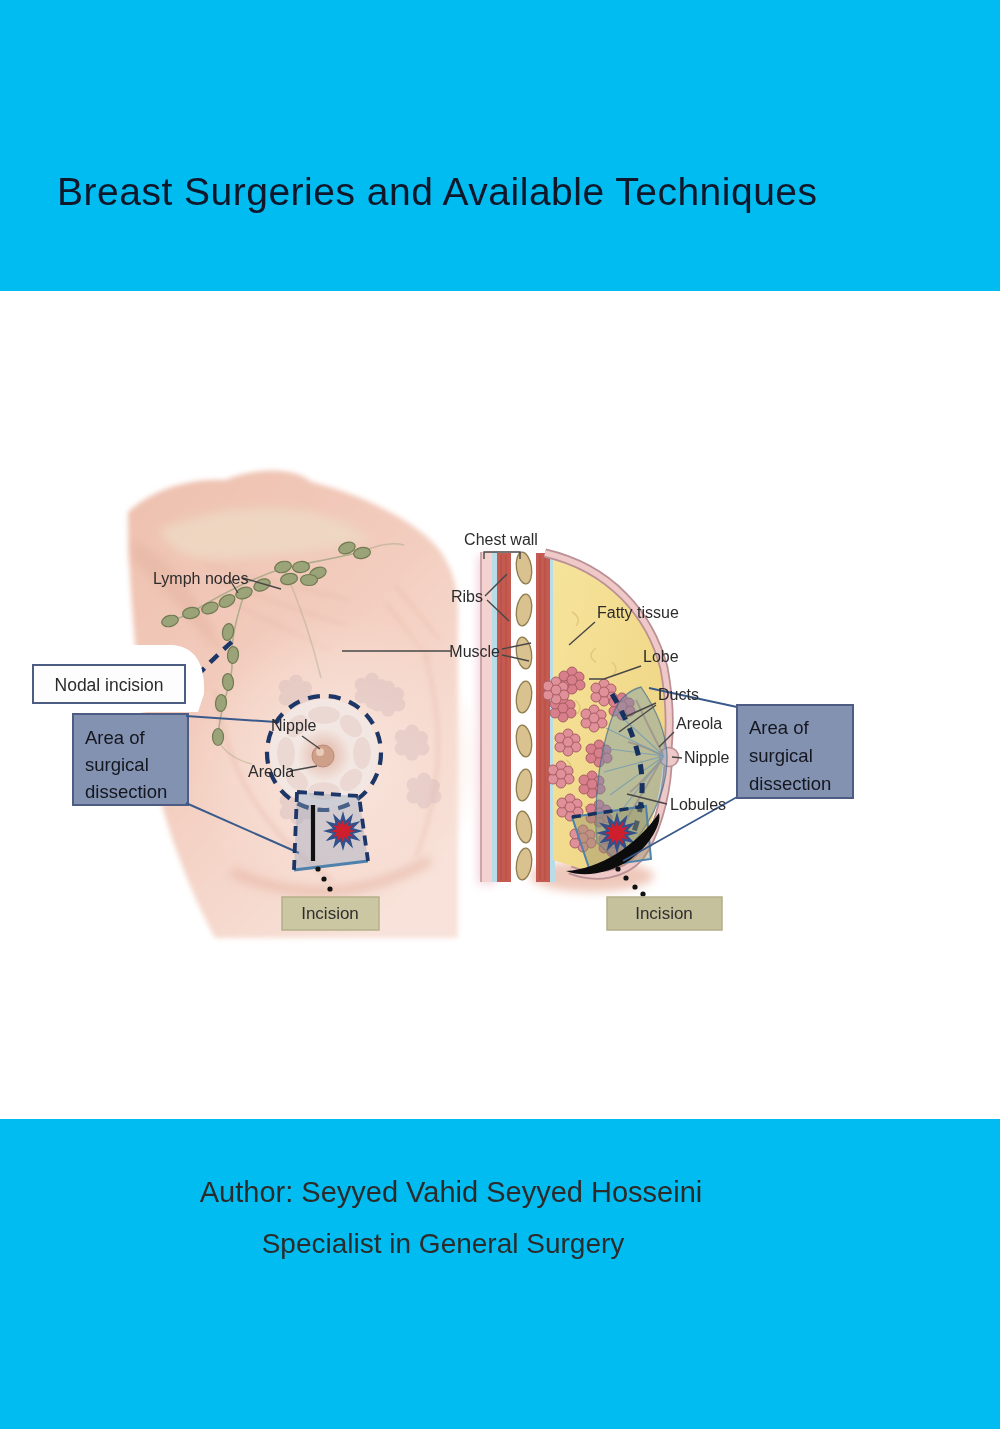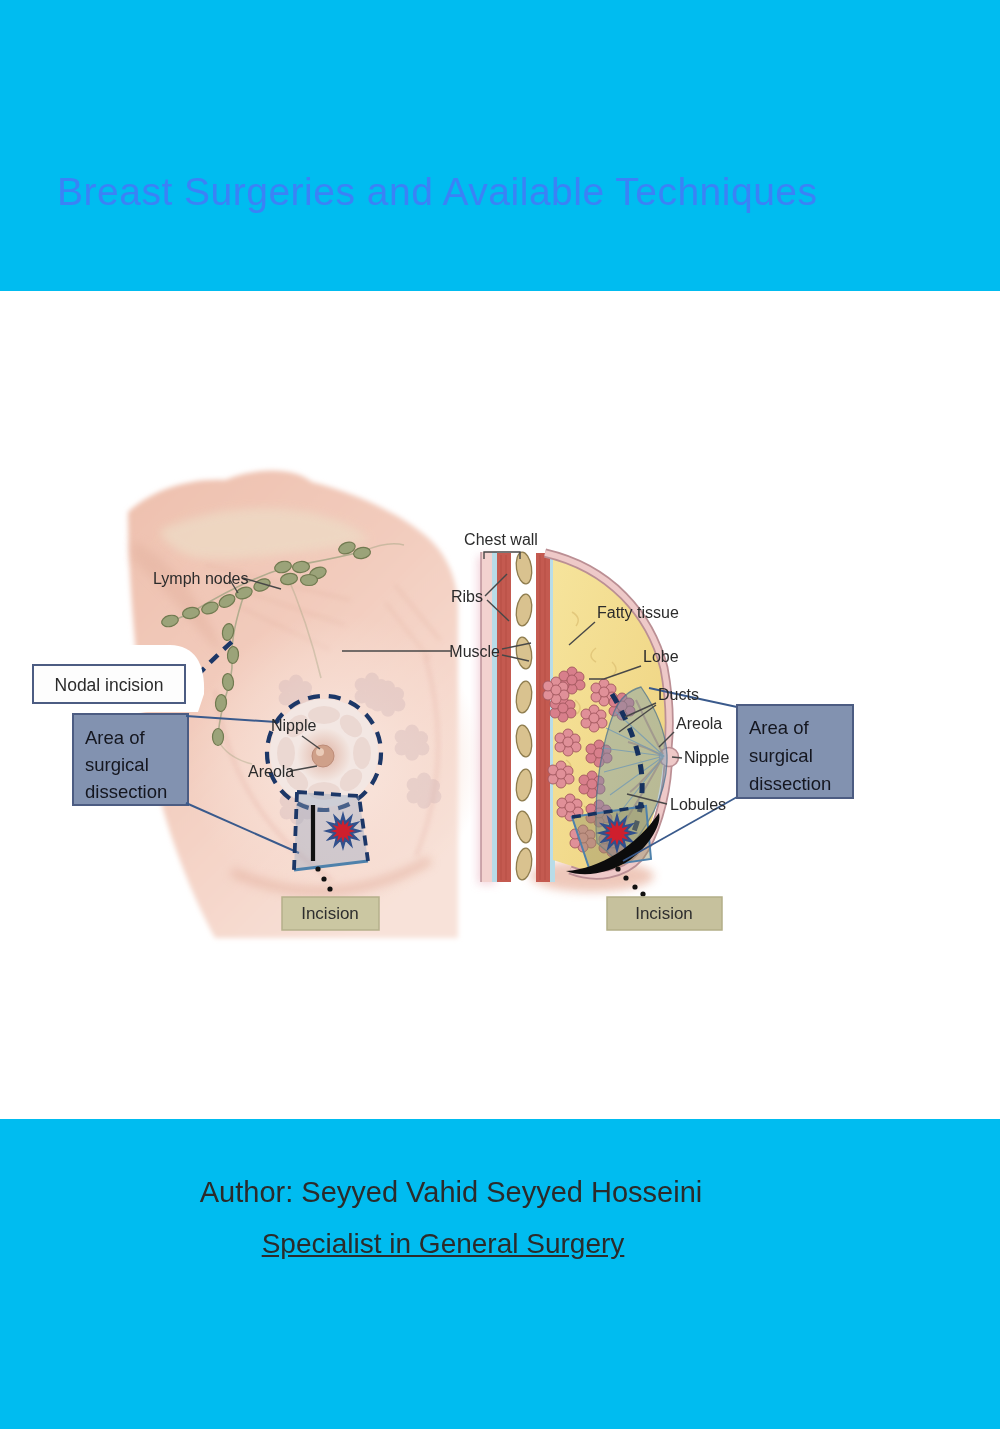--- a/index.html
+++ b/index.html
@@ -1,25 +1,25 @@
 <!DOCTYPE html>
 <html><head>
 <meta charset="utf-8">
 <style>
   html,body{margin:0;padding:0;}
   body{width:1000px;height:1429px;position:relative;background:#ffffff;overflow:hidden;
        font-family:"Liberation Sans",sans-serif;}
   .band{position:absolute;left:0;width:1000px;background:#00bcf0;}
   #band-top{top:0;height:291px;}
   #band-bottom{top:1119px;height:310px;}
-  #page-title{position:absolute;left:57px;top:170px;font-size:39px;color:#3b82f6;
+  #page-title{position:absolute;left:57px;top:170px;font-size:39px;color:#0f172a;
               letter-spacing:0.5px;white-space:nowrap;}
   #footer-block{position:absolute;top:1176px;left:0;width:886px;text-align:center;color:#2b2b2b;}
   #footer-author{font-size:29px;padding-left:16px;}
-  #footer-spec{font-size:28px;margin-top:19px;text-decoration:underline;}
+  #footer-spec{font-size:28px;margin-top:19px;}
   svg text{font-family:"Liberation Sans",sans-serif;fill:#2b2b2b;}
   .lbl{font-size:16px;}
   .boxlbl{font-size:18.5px;fill:#14161f;}
   .inclbl{font-size:17px;fill:#2e2e2e;}
   .ptr{stroke:#474747;stroke-width:1.4;fill:none;}
 </style>
 </head>
 <body>
 
 <div class="band" id="band-top"></div>

